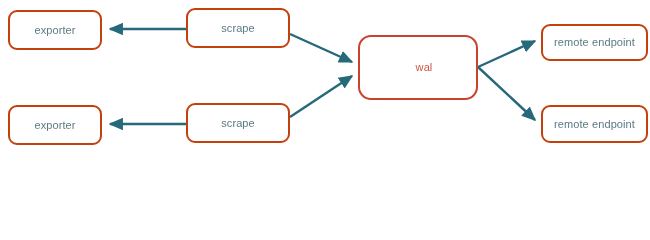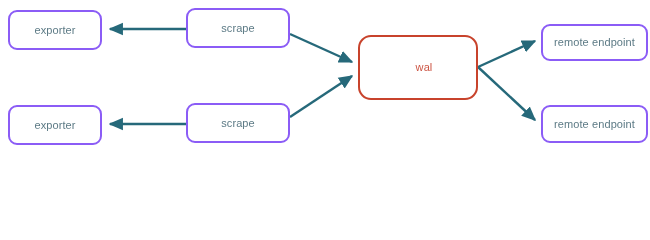--- a/index.html
+++ b/index.html
@@ -22,21 +22,21 @@
     width: 650px;
     height: 159px;
   }
   .node {
     position: absolute;
     box-sizing: border-box;
     display: flex;
     align-items: center;
     justify-content: center;
     background: #ffffff;
-    border: 2px solid #8b5cf6;
+    border: 2px solid #c2410c;
     border-radius: 9px;
     z-index: 2;
   }
   .node-label {
     font-size: 11px;
     line-height: 1;
     color: #5c7a85;
     white-space: nowrap;
     letter-spacing: 0.1px;
   }

